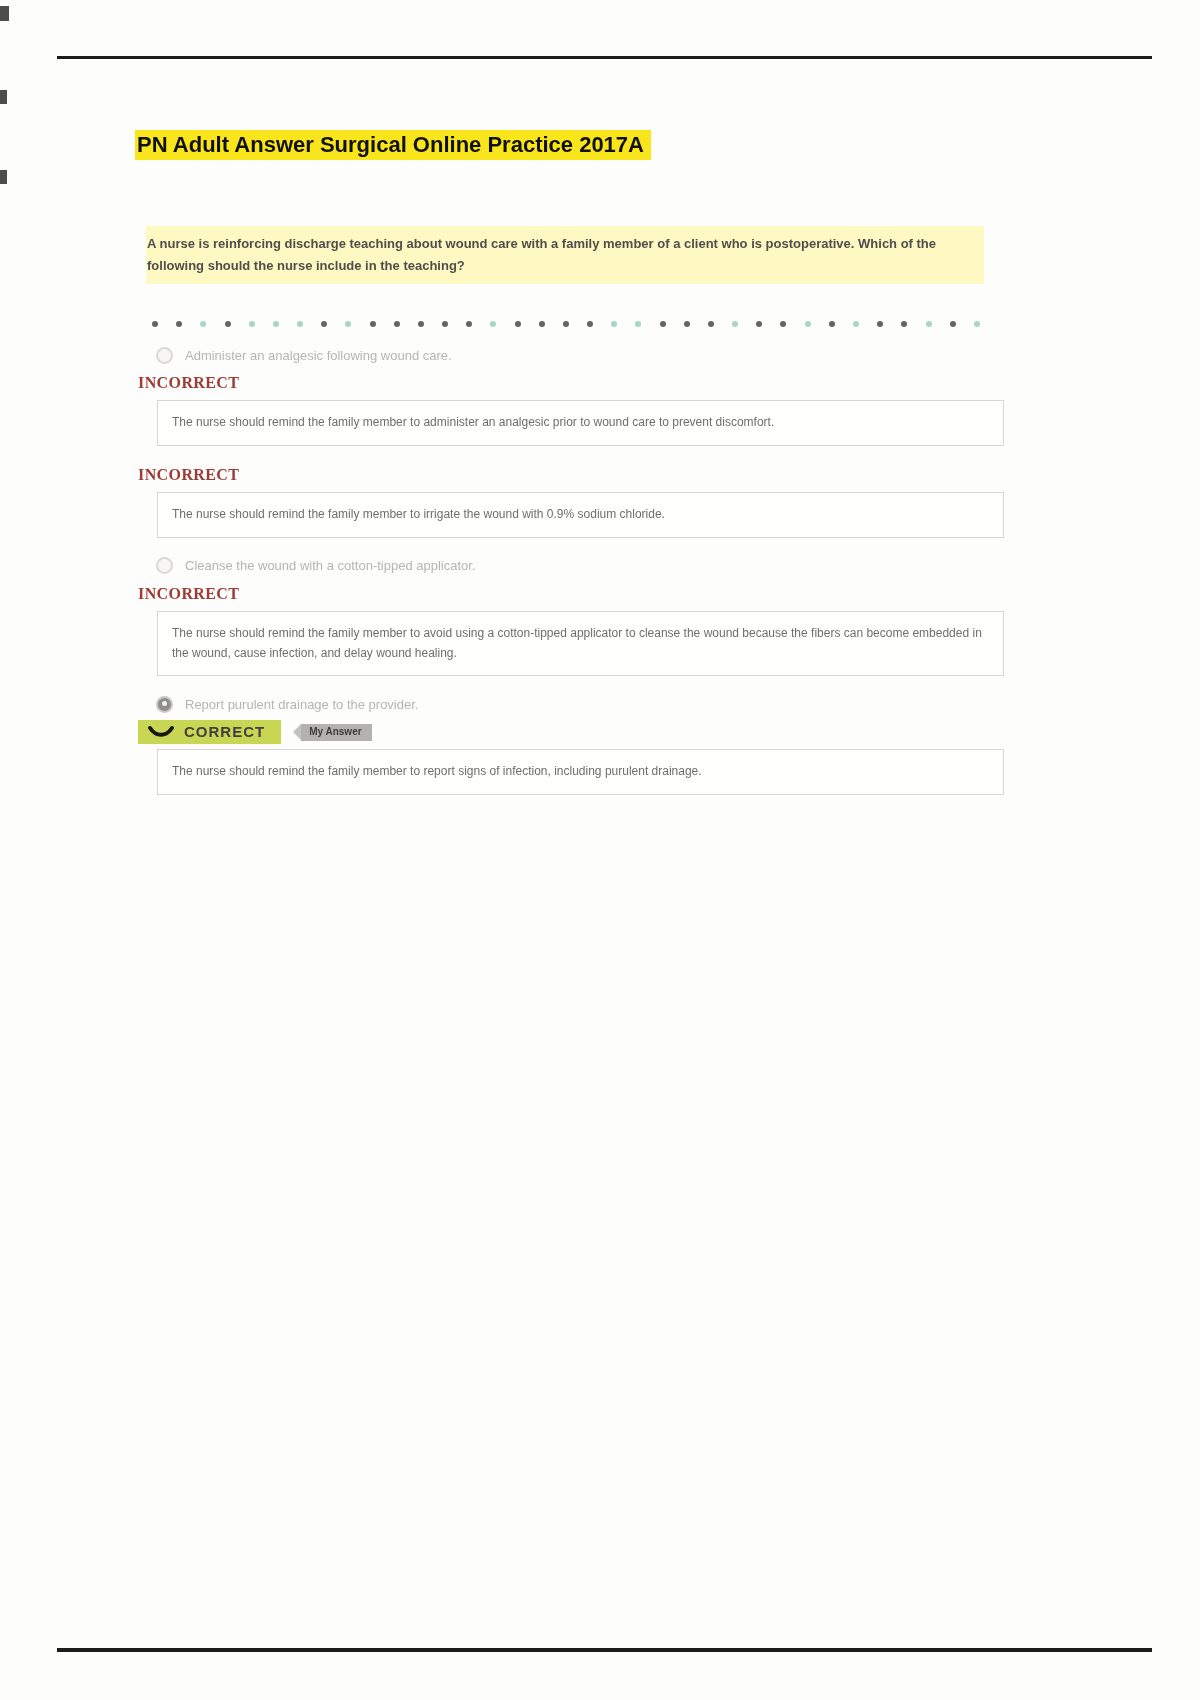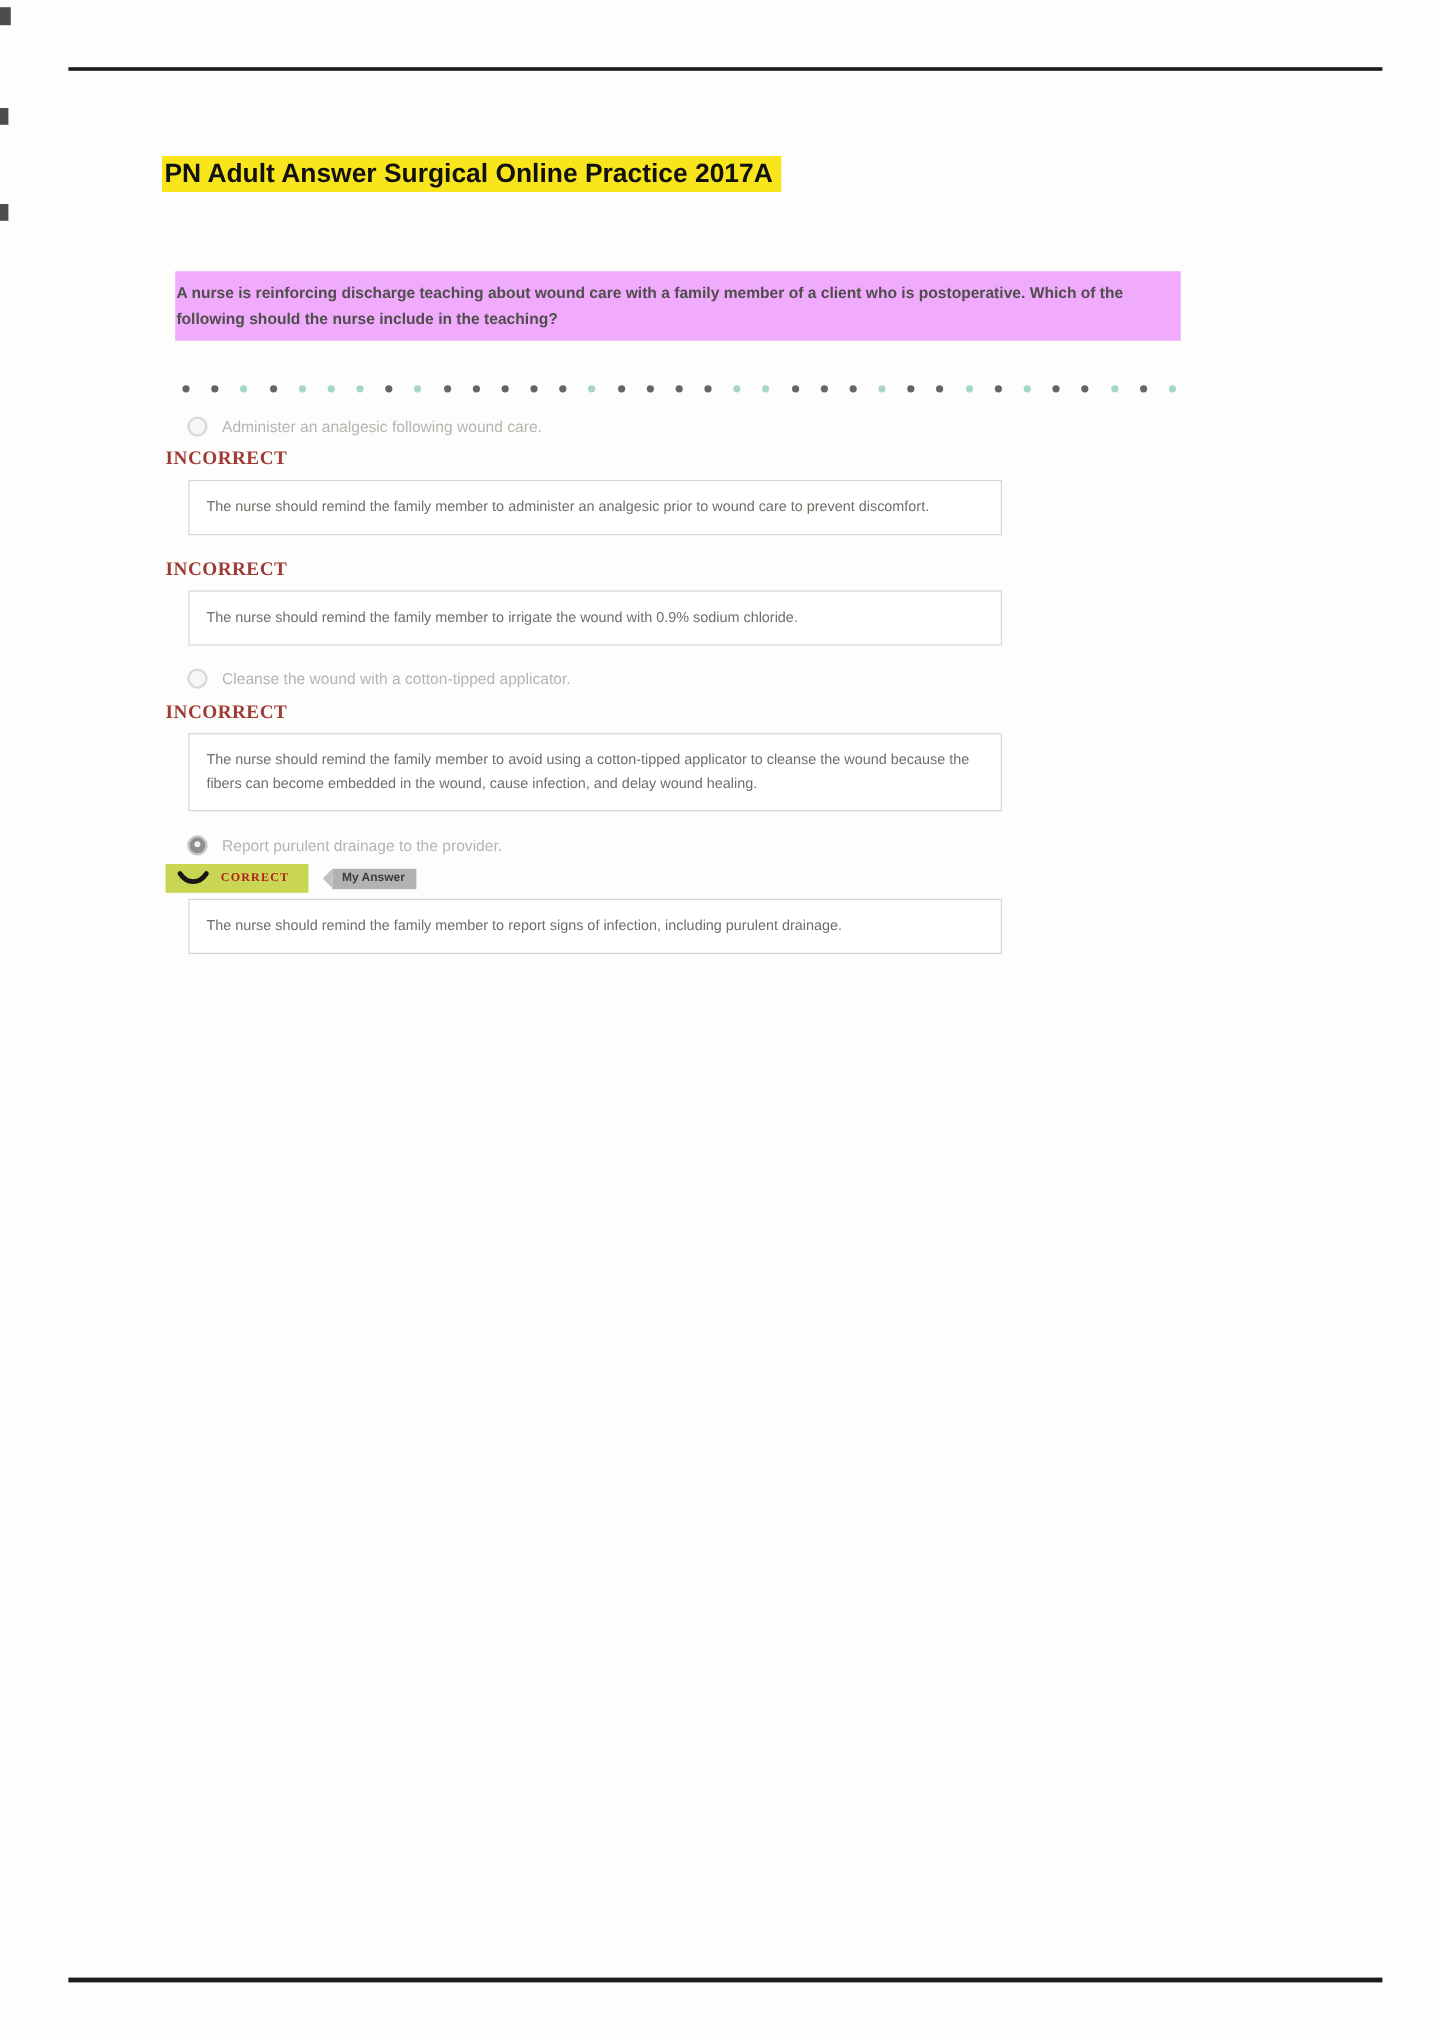--- a/index.html
+++ b/index.html
@@ -21,21 +21,21 @@
   .content { position: absolute; left: 135px; top: 130px; width: 850px; }
 
   .title { font-size: 22px; font-weight: bold; line-height: 30px; color: #111; }
   .title mark { background: #f8e51c; color: #111; padding: 2px 7px 3px 2px; }
 
   .question {
     margin: 66px 0 0 11px;
     width: 838px;
     font-size: 13px; font-weight: bold; line-height: 1.7;
     color: #4f4e4c;
-    background: #f0abfc;
+    background: #fef9c3;
     padding: 7px 2px 7px 1px;
   }
 
   .dots {
     margin: 36px 0 0 17px;
     width: 828px; height: 7px;
     display: flex; justify-content: space-between; align-items: center;
   }
   .dot { width: 6px; height: 6px; border-radius: 50%; flex: 0 0 auto; }
   .dot.dark { background: #666564; }
@@ -59,39 +59,39 @@
   .verdict-incorrect {
     font-family: "Liberation Serif", serif;
     font-size: 16px; font-weight: bold; letter-spacing: .4px;
     color: #9e3b35;
   }
   .correct-badge {
     display: inline-flex; align-items: center; gap: 9px;
     background: #c9d654; padding: 3px 16px 4px 9px; height: 24px;
   }
   .correct-badge .label {
-    font-family: Liberation Serif, serif;
-    font-size: 10px; font-weight: bold; letter-spacing: 1px; color: #b91c1c;
+    font-family: Liberation Sans, sans-serif;
+    font-size: 15px; font-weight: bold; letter-spacing: 1px; color: #404040;
   }
   .my-answer-tag {
     position: relative; margin-left: 20px;
     background: #b4b2b0; color: #3d3c3a;
     font-size: 10px; font-weight: bold;
     padding: 3px 10px 4px 8px; line-height: 1;
   }
   .my-answer-tag .tag-arrow {
     position: absolute; left: -8px; top: 0;
     width: 0; height: 0;
     border-top: 8.5px solid transparent;
     border-bottom: 8.5px solid transparent;
     border-right: 8px solid #c4c2c0;
   }
 
   .feedback {
-    margin: 4px 0 0 22px; width: 678px;
+    margin: 4px 0 0 22px; width: 847px;
     border: 1px solid #d8d6d3; background: #fffffe;
     padding: 12px 14px;
   }
   .feedback p { font-size: 12px; line-height: 1.65; color: #6f6e6b; }
 </style>
 </head>
 <body>
 
 <div class="rule top"></div>
 <div class="artifact a1"></div>

